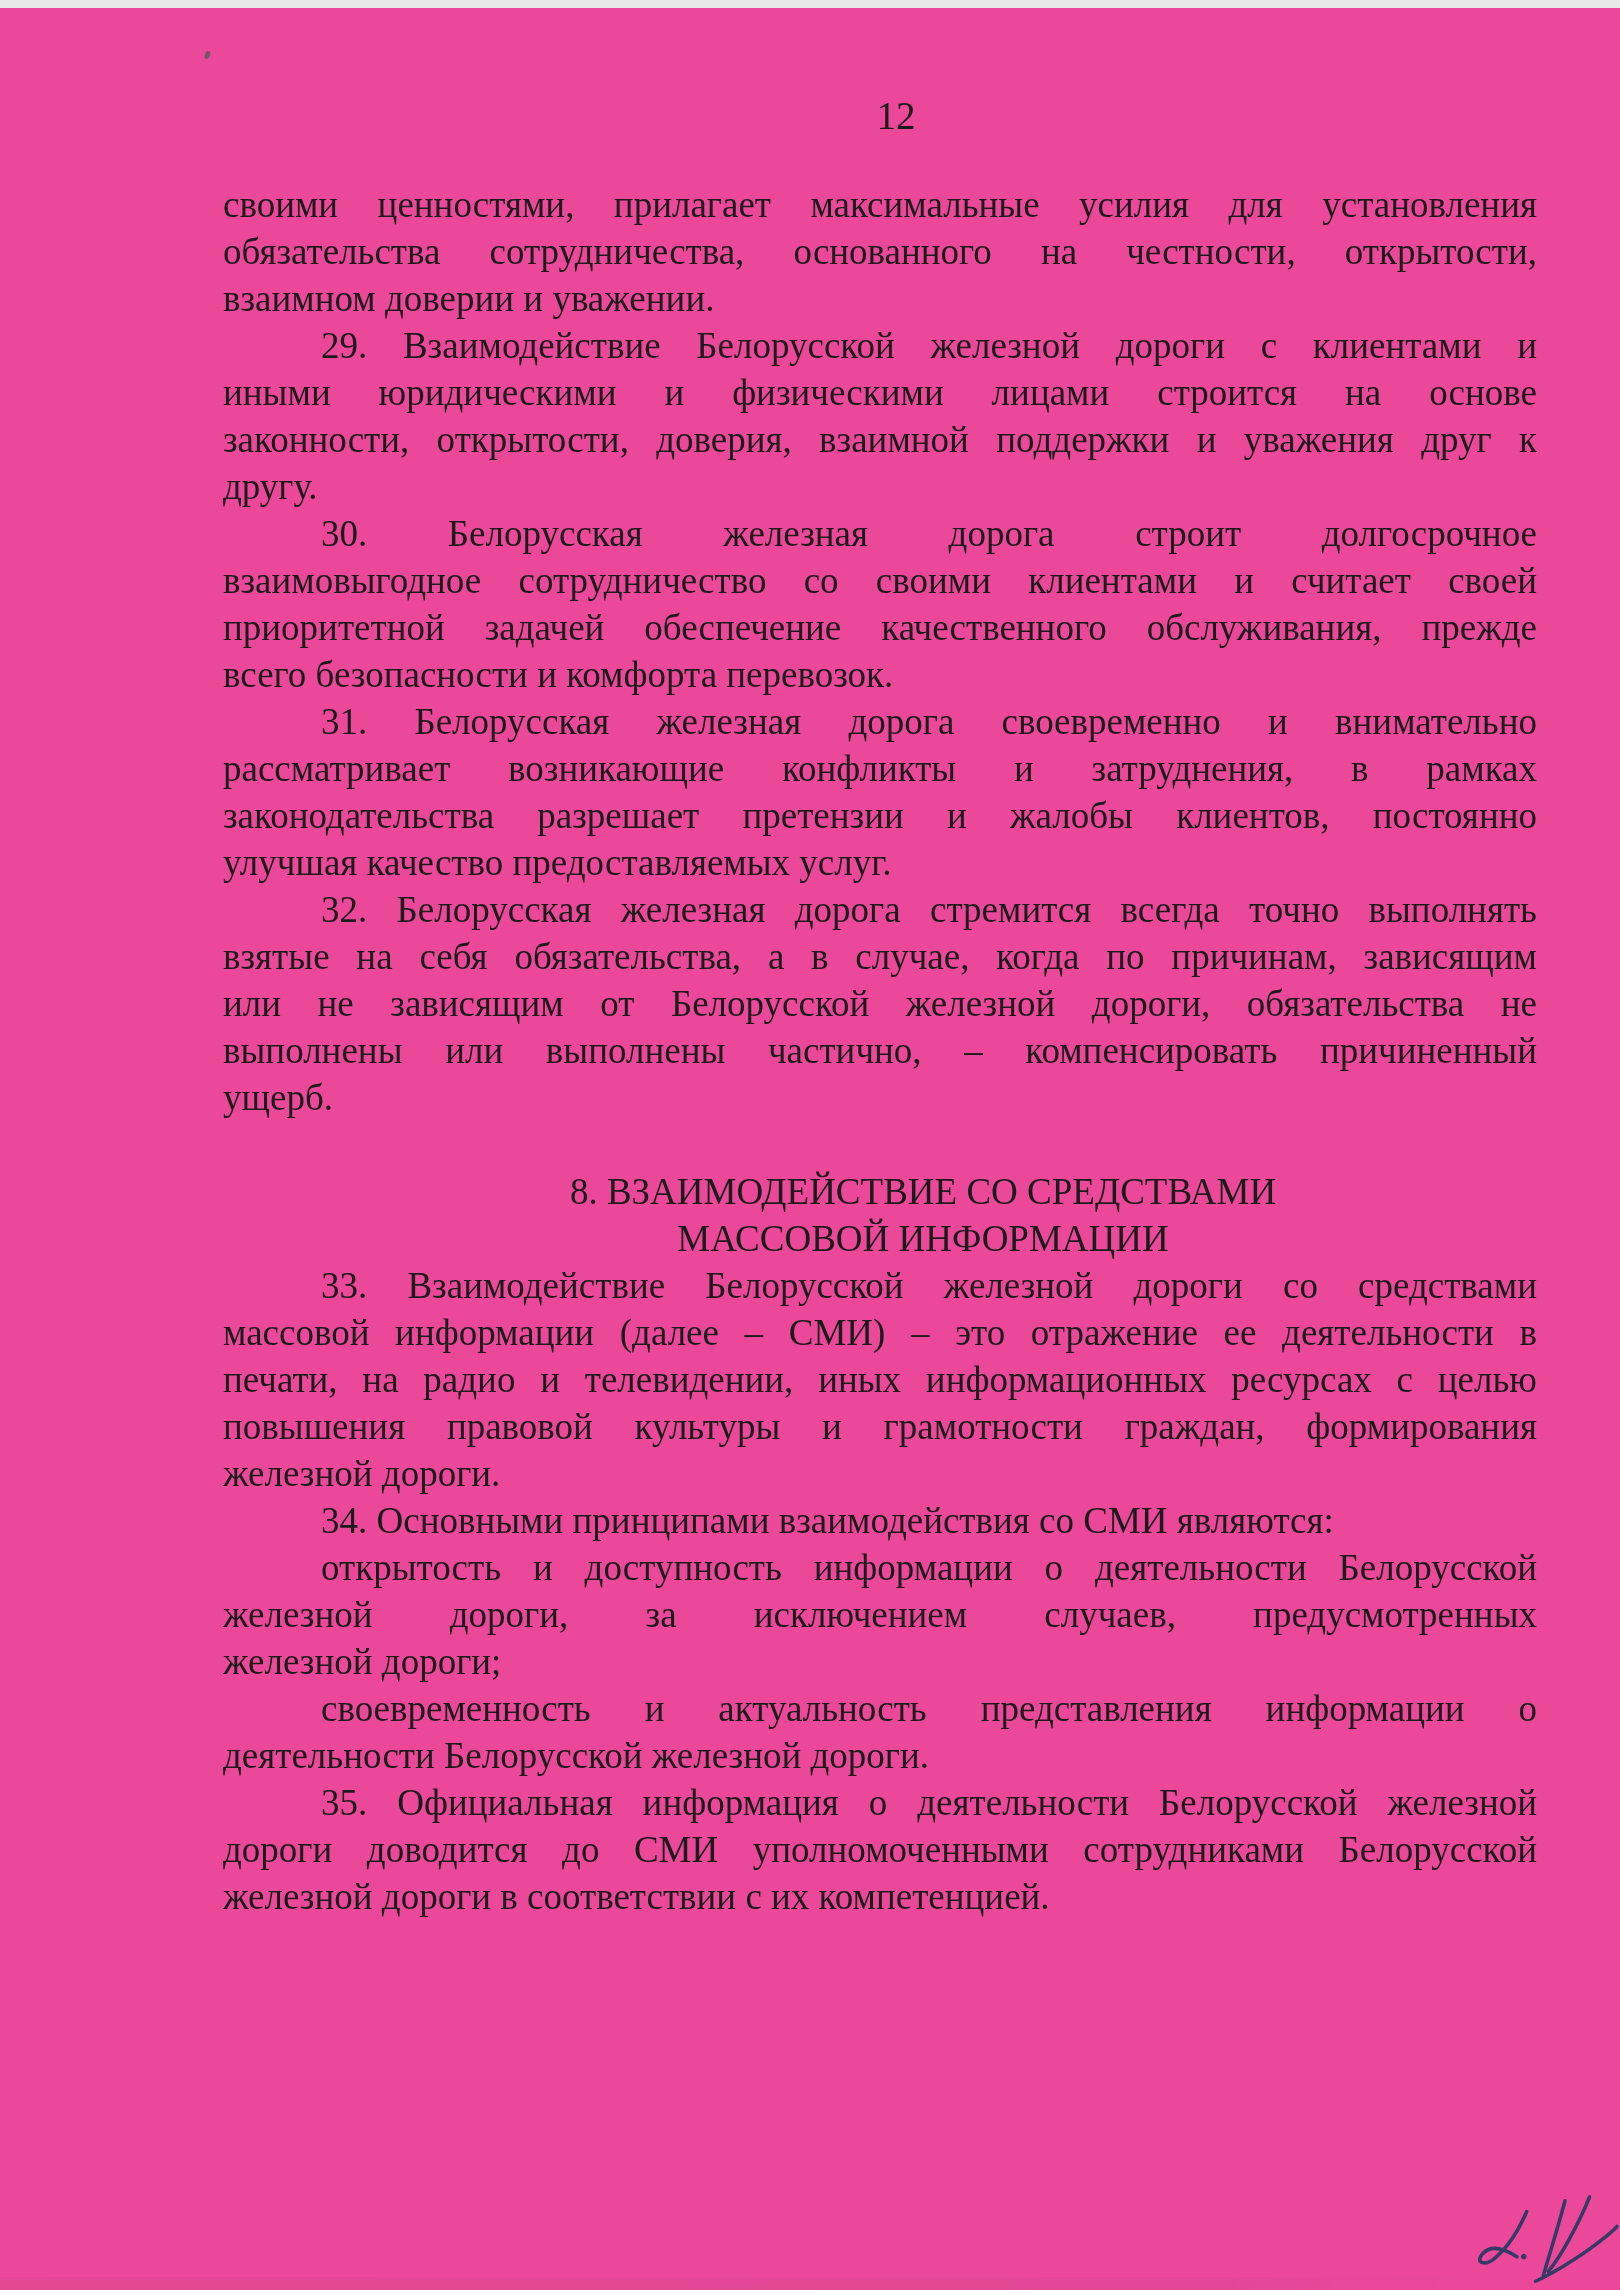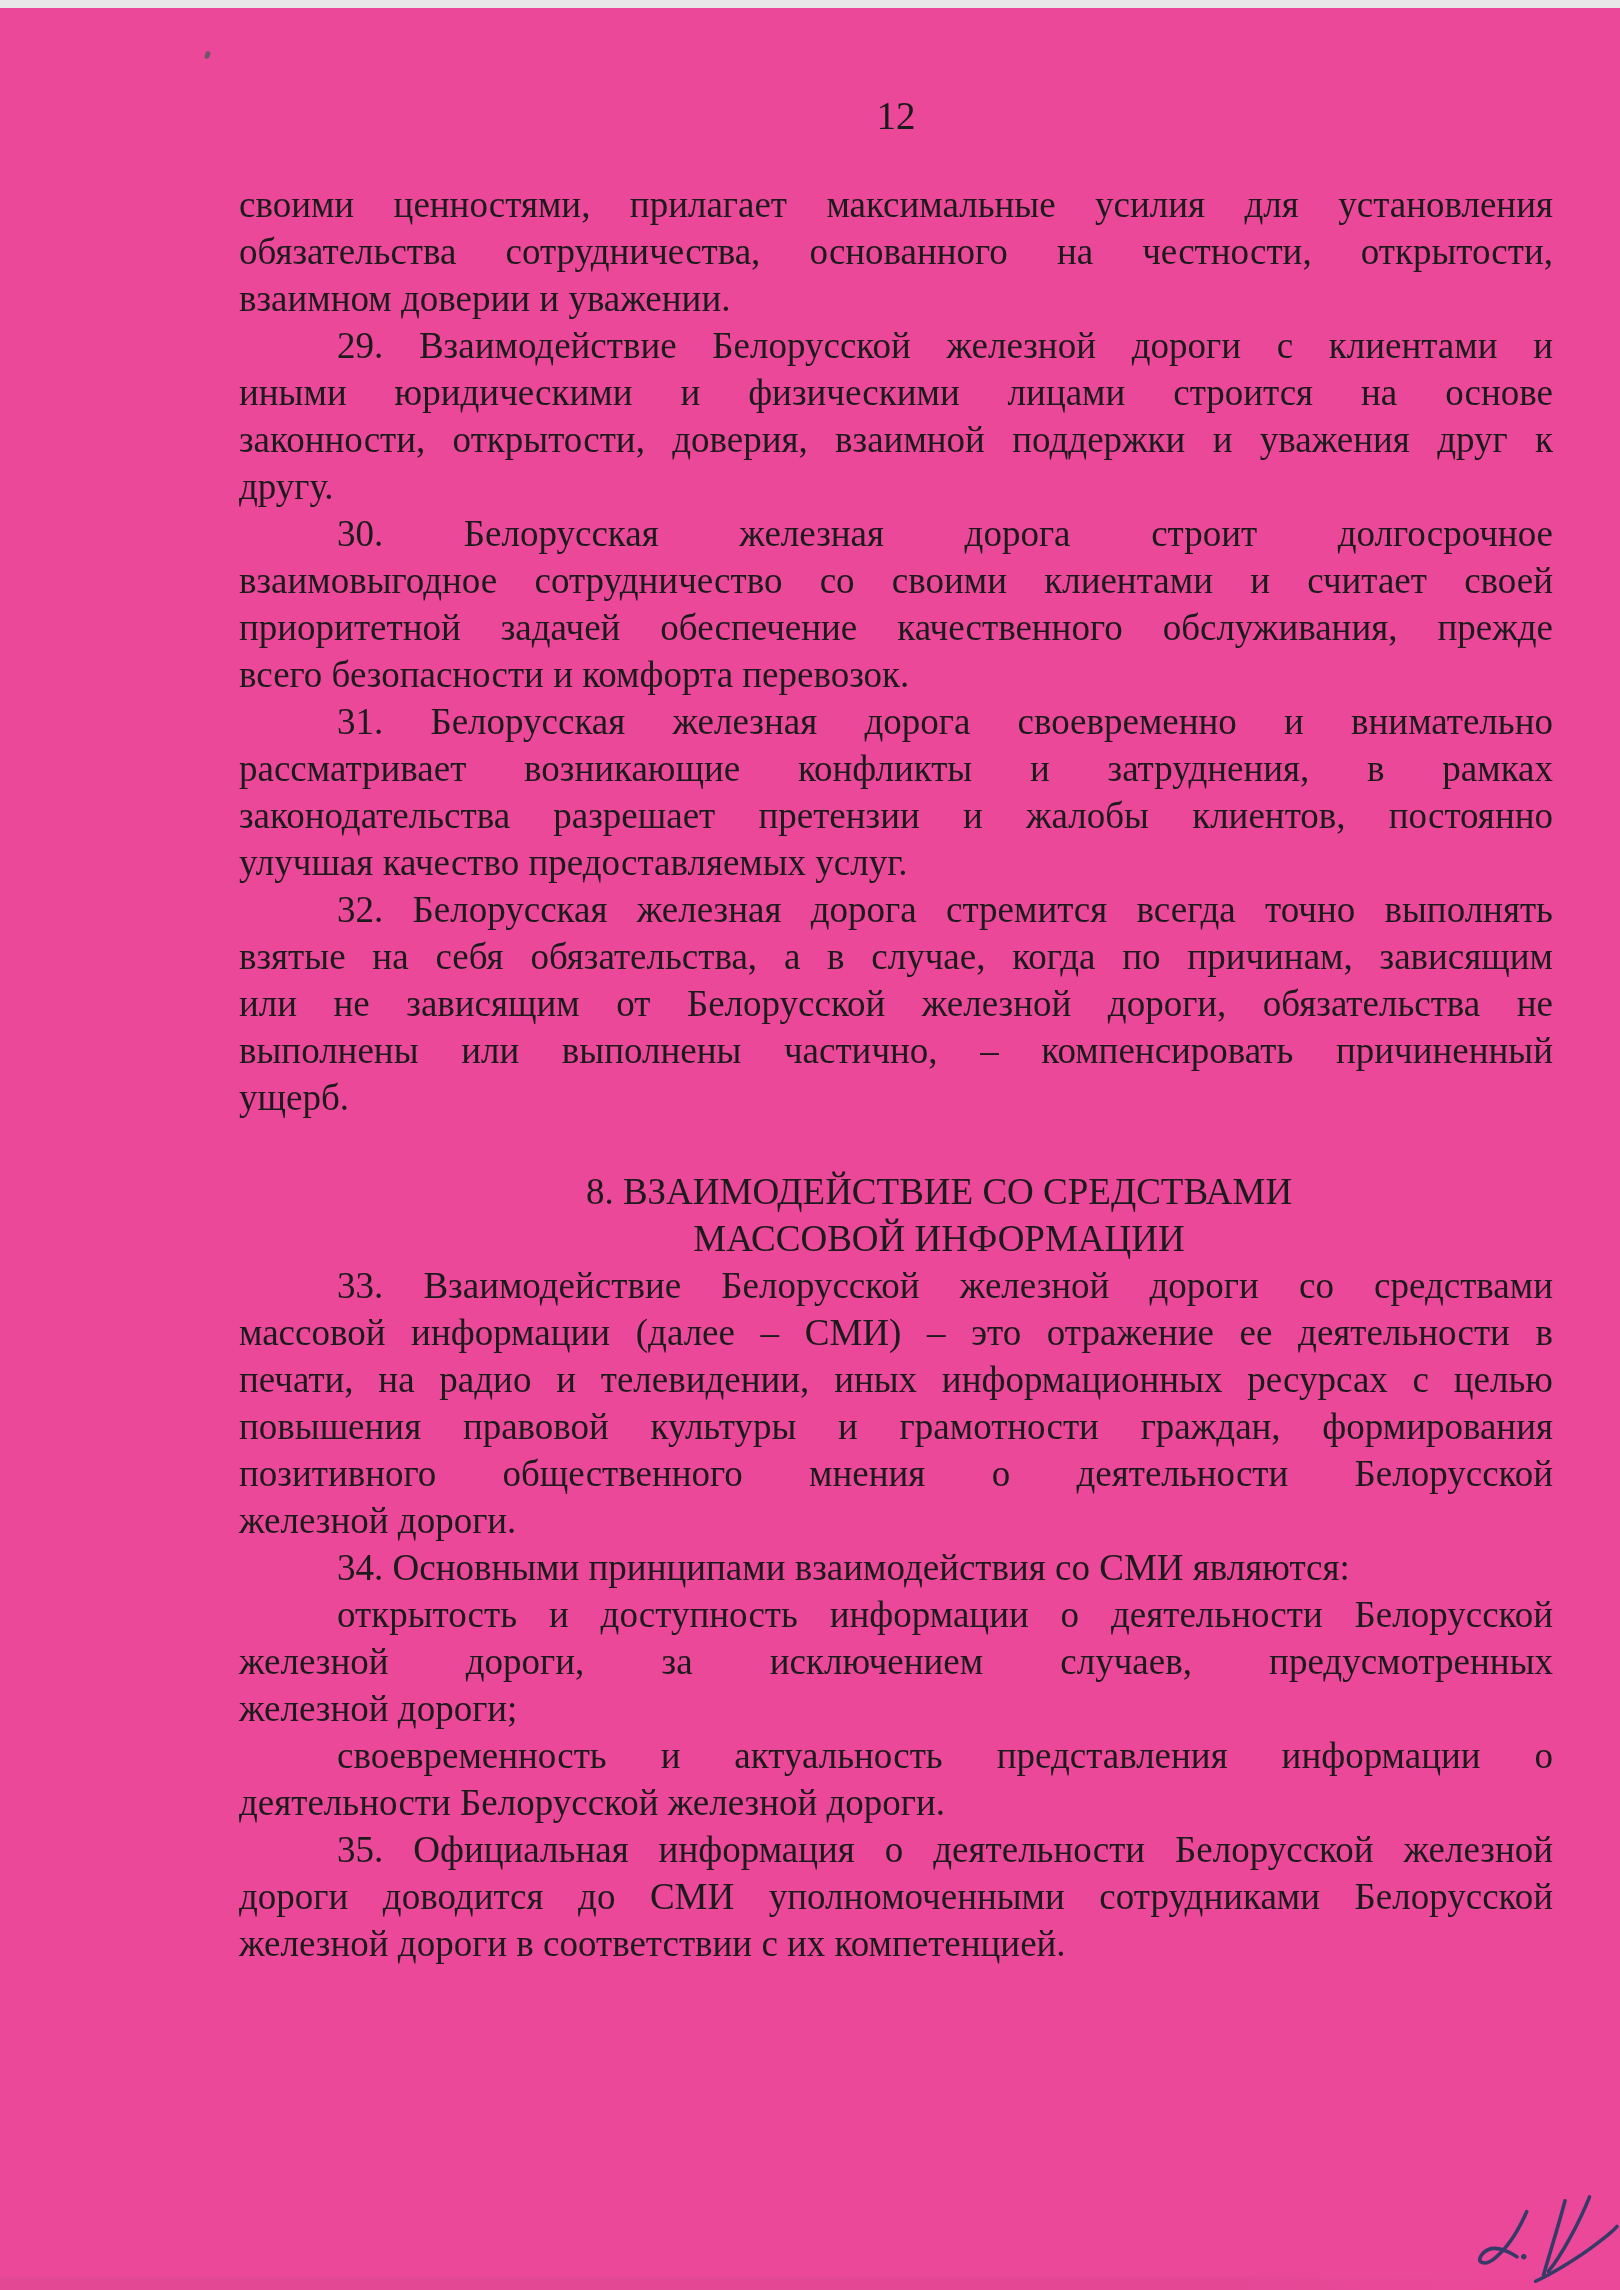--- a/index.html
+++ b/index.html
@@ -13,21 +13,21 @@
     overflow:hidden;
   }
   .pageno {
     position:absolute;
     top:88px; left:239px; width:1314px;
     text-align:center;
     font-size:39px; line-height:39px;
   }
   .flow {
     position:absolute;
-    left:239px; top:173px; width:1314px;
+    left:223px; top:173px; width:1314px;
     font-size:37px;
   }
   .line {
     height:47px; line-height:47px;
     white-space:normal;
   }
   .line.stretch { text-align:justify; text-align-last:justify; }
   .line.endline { text-align:right; text-align-last:left; }
   .line.indent { text-indent:98px; }
   .line.heading { text-align:center; text-align-last:center; padding-left:86px; }
@@ -83,21 +83,20 @@
       <div class="line stretch">или не зависящим от Белорусской железной дороги, обязательства не</div>
       <div class="line stretch">выполнены или выполнены частично, – компенсировать причиненный</div>
       <div class="line endline">ущерб.</div>
       <div class="line"></div>
       <div class="line heading">8. ВЗАИМОДЕЙСТВИЕ СО СРЕДСТВАМИ</div>
       <div class="line heading">МАССОВОЙ ИНФОРМАЦИИ</div>
       <div class="line stretch indent">33. Взаимодействие Белорусской железной дороги со средствами</div>
       <div class="line stretch">массовой информации (далее – СМИ) – это отражение ее деятельности в</div>
       <div class="line stretch">печати, на радио и телевидении, иных информационных ресурсах с целью</div>
       <div class="line stretch">повышения правовой культуры и грамотности граждан, формирования</div>
-      <div class="line stretch">позитивного общественного мнения о деятельности Белорусской</div>
       <div class="line endline">железной дороги.</div>
       <div class="line endline indent">34. Основными принципами взаимодействия со СМИ являются:</div>
       <div class="line stretch indent">открытость и доступность информации о деятельности Белорусской</div>
       <div class="line stretch">железной дороги, за исключением случаев, предусмотренных</div>
       <div class="line endline">железной дороги;</div>
       <div class="line stretch indent">своевременность и актуальность представления информации о</div>
       <div class="line endline">деятельности Белорусской железной дороги.</div>
       <div class="line stretch indent">35. Официальная информация о деятельности Белорусской железной</div>
       <div class="line stretch">дороги доводится до СМИ уполномоченными сотрудниками Белорусской</div>
       <div class="line endline">железной дороги в соответствии с их компетенцией.</div>

